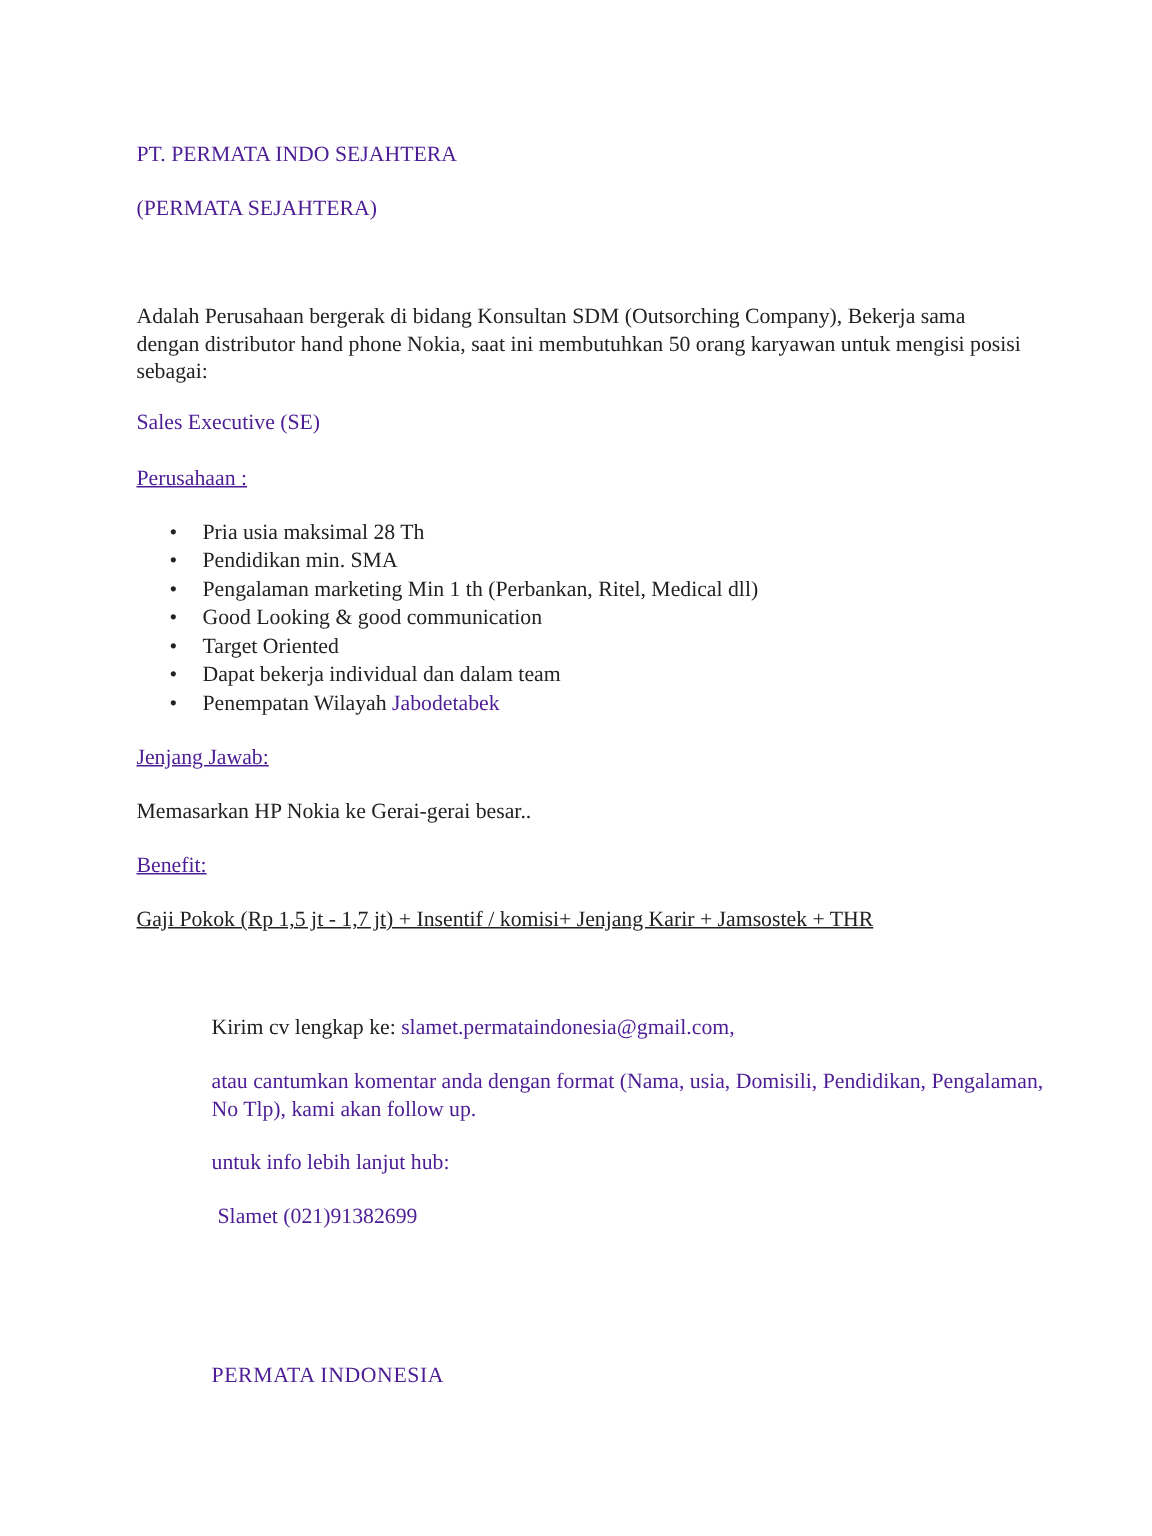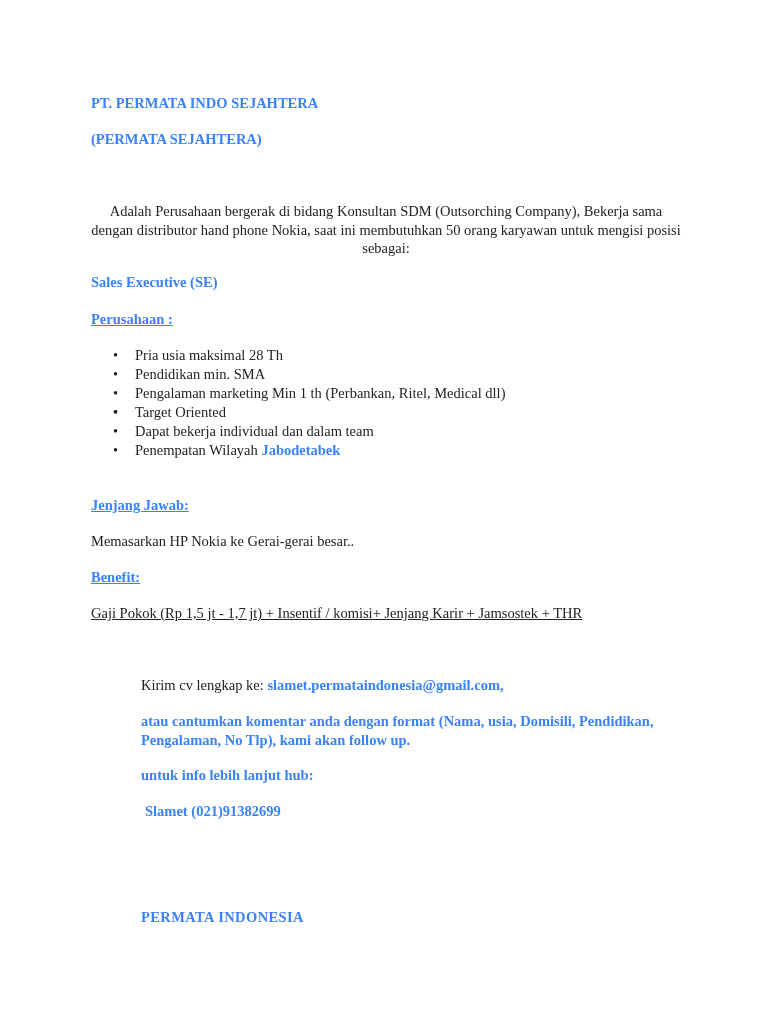--- a/index.html
+++ b/index.html
@@ -1,45 +1,45 @@
 <!DOCTYPE html>
 <html><head>
 <meta charset="utf-8">
 <style>
   html, body { margin: 0; padding: 0; background: #ffffff; }
   body { width: 768px; height: 1024px; position: relative; overflow: hidden;
          font-family: "Liberation Serif", "DejaVu Serif", serif; color: #222; font-size: 14.5px; }
   .abs { position: absolute; white-space: nowrap; line-height: 18px; }
-  .b { font-weight: bold; color: #3b82f6; }
+  .b { font-weight: normal; color: #4c1d95; }
   .u { text-decoration: underline; }
   .para { position: absolute; left: 91px; width: 590px; line-height: 18.5px; }
   ul.quals { position: absolute; left: 91px; top: 346px; margin: 0; padding: 0; list-style: none; }
   ul.quals li { position: relative; padding-left: 44px; line-height: 19px; white-space: nowrap; }
   ul.quals li .dot { position: absolute; left: 22px; top: 0; }
   .contact { position: absolute; left: 141px; width: 560px; line-height: 18.5px; }
 </style>
 </head>
 <body>
 
 <div>
 
   <div class="abs b" style="left:91px; top:94px;">PT. PERMATA INDO SEJAHTERA</div>
   <div class="abs b" style="left:91px; top:130px;">(PERMATA SEJAHTERA)</div>
 
-  <div class="para" style="top:202px;text-align:center;">Adalah Perusahaan bergerak di bidang Konsultan SDM (Outsorching Company), Bekerja sama dengan distributor hand phone Nokia, saat ini membutuhkan 50 orang karyawan untuk mengisi posisi sebagai:</div>
+  <div class="para" style="top:202px;">Adalah Perusahaan bergerak di bidang Konsultan SDM (Outsorching Company), Bekerja sama dengan distributor hand phone Nokia, saat ini membutuhkan 50 orang karyawan untuk mengisi posisi sebagai:</div>
 
   <div class="abs b" style="left:91px; top:273px;">Sales Executive (SE)</div>
 
   <div class="abs b u" style="left:91px; top:310px;">Perusahaan :</div>
 
   <ul class="quals">
     <li><span class="dot">•</span><span>Pria usia maksimal 28 Th</span></li>
     <li><span class="dot">•</span><span>Pendidikan min. SMA</span></li>
     <li><span class="dot">•</span><span>Pengalaman marketing Min 1 th (Perbankan, Ritel, Medical dll)</span></li>
-    <li><span class="dot">•</span></li>
+    <li><span class="dot">•</span><span>Good Looking &amp; good communication</span></li>
     <li><span class="dot">•</span><span>Target Oriented</span></li>
     <li><span class="dot">•</span><span>Dapat bekerja individual dan dalam team</span></li>
     <li><span class="dot">•</span><span>Penempatan Wilayah </span><span class="b">Jabodetabek</span></li>
   </ul>
 
   <div class="abs b u" style="left:91px; top:496px;">Jenjang Jawab:</div>
   <div class="abs" style="left:91px; top:532px;">Memasarkan HP Nokia ke Gerai-gerai besar..</div>
 
   <div class="abs b u" style="left:91px; top:568px;">Benefit:</div>
   <div class="abs" style="left:91px; top:604px;text-decoration:underline;">Gaji Pokok (Rp 1,5 jt - 1,7 jt) + Insentif / komisi+ Jenjang Karir + Jamsostek + THR</div>

